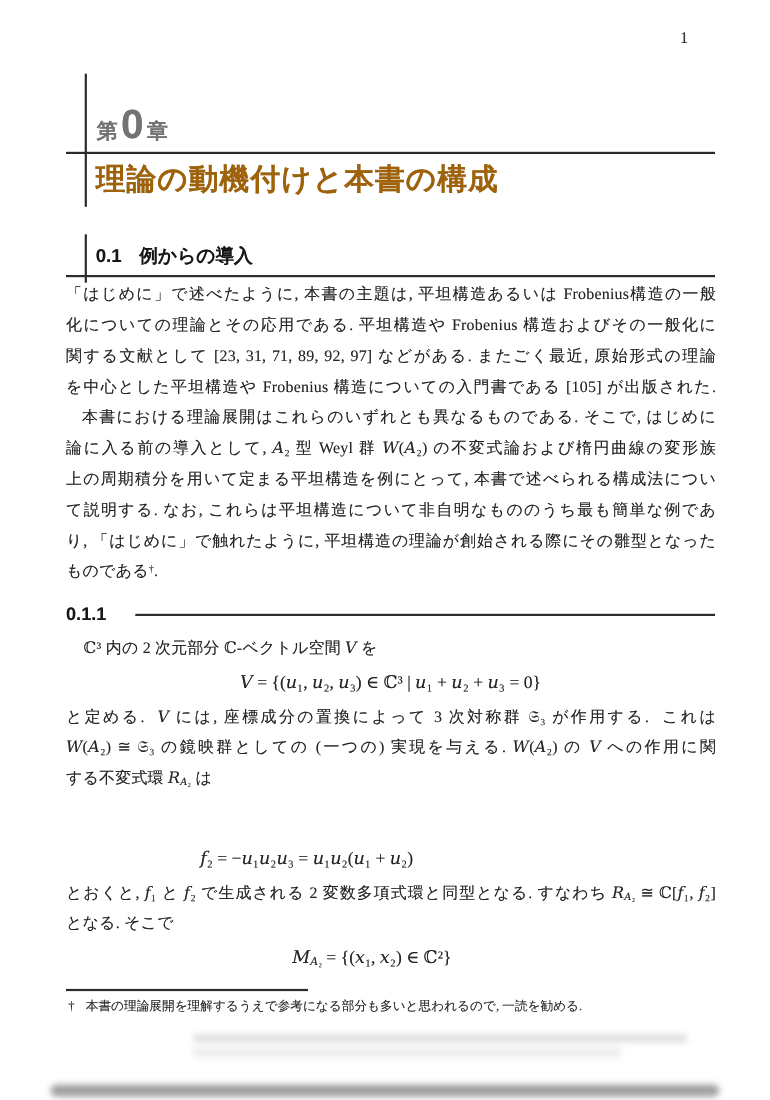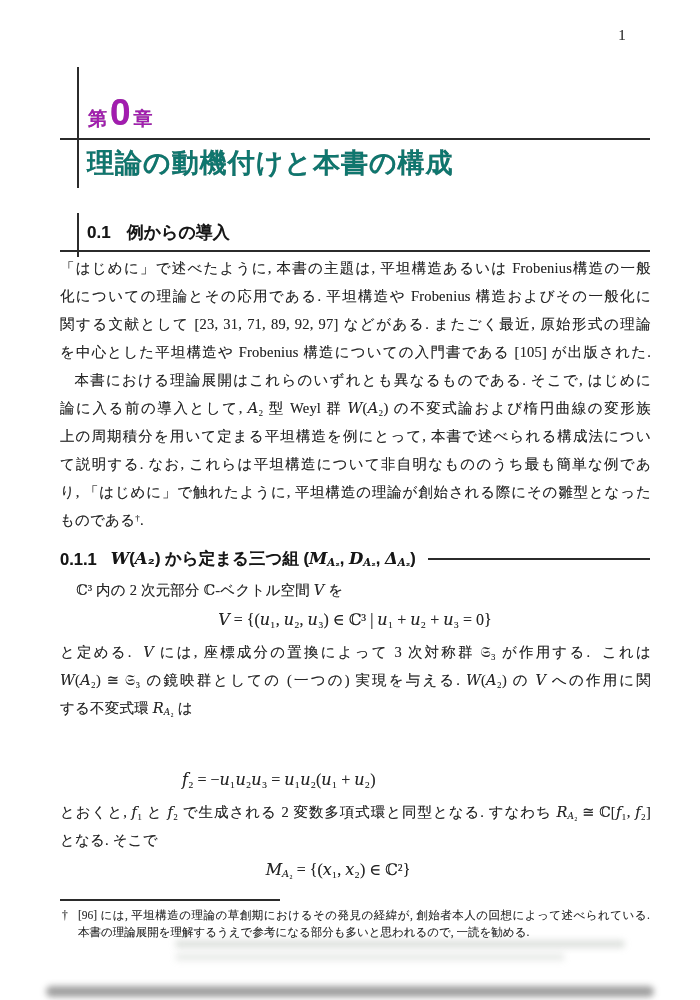--- a/index.html
+++ b/index.html
@@ -9,26 +9,26 @@
     font-family:"Liberation Serif","DejaVu Serif",serif;
     color:#262626;
     text-shadow:0 0 0.6px rgba(80,80,80,0.55);
   }
   .abs { position:absolute; }
   .rule { background:#2b2b2b; }
   .pageno { font-size:15px; color:#333; text-align:center; }
 
   
   .chap-label { left:88px; top:92px; white-space:nowrap;
-    font-family:"Liberation Sans","DejaVu Sans",sans-serif; font-weight:bold; color:#a21caf; }
+    font-family:"Liberation Sans","DejaVu Sans",sans-serif; font-weight:bold; color:#737373; }
   .chap-prefix,.chap-suffix { font-size:19px; }
   .chap-num { font-size:37px; margin:0 3px; }
   .chap-title { left:87px; top:145px; white-space:nowrap;
     font-family:"Liberation Sans","DejaVu Sans",sans-serif; font-weight:bold;
-    font-size:27px; letter-spacing:1px; color:#0f766e; }
+    font-size:27px; letter-spacing:1px; color:#a16207; }
 
   
   .sec-head { left:87px; top:219px; white-space:nowrap; line-height:28px;
     font-family:"Liberation Sans","DejaVu Sans",sans-serif; font-weight:bold;
     font-size:17px; color:#161616; }
   .sec-num { margin-right:16px; }
 
   
   .bodyline { position:relative; height:28px; line-height:28px; overflow:hidden;
     font-size:14.5px; letter-spacing:0.2px; }
@@ -90,21 +90,20 @@
     <div class="bodyline just indent">本書における理論展開はこれらのいずれとも異なるものである. そこで, はじめに</div>
     <div class="bodyline just">論に入る前の導入として, <i>A</i>₂ 型 Weyl 群 <i>W</i>(<i>A</i>₂) の不変式論および楕円曲線の変形族</div>
     <div class="bodyline just">上の周期積分を用いて定まる平坦構造を例にとって, 本書で述べられる構成法につい</div>
     <div class="bodyline just">て説明する. なお, これらは平坦構造について非自明なもののうち最も簡単な例であ</div>
     <div class="bodyline just">り, 「はじめに」で触れたように, 平坦構造の理論が創始される際にその雛型となった</div>
     <div class="bodyline">ものである<sup>†</sup>.</div>
   </div>
 
   <div class="abs subsec">
     <span class="subsec-num">0.1.1</span>
-    <span><i>W</i>(<i>A</i>₂) から定まる三つ組 (<i>M</i><sub><i>A</i>₂</sub>, <i>D</i><sub><i>A</i>₂</sub>, <i>Δ</i><sub><i>A</i>₂</sub>)</span>
     <span class="subsec-rule"></span>
   </div>
 
   <div class="abs bodyline" style="left:76px; top:576px; width:574px;">ℂ³ 内の 2 次元部分 ℂ-ベクトル空間 <i>V</i> を</div>
 
   <div class="abs equation" style="left:60px; top:605px; width:590px; text-align:center;"><i>V</i> = {(<i>u</i>₁, <i>u</i>₂, <i>u</i>₃) ∈ ℂ³ | <i>u</i>₁ + <i>u</i>₂ + <i>u</i>₃ = 0}</div>
 
   <div class="abs textblock" style="left:60px; top:638px;">
     <div class="bodyline just">と定める.&nbsp;&nbsp;<i>V</i> には, 座標成分の置換によって 3 次対称群 𝔖₃ が作用する.&nbsp;&nbsp;これは</div>
     <div class="bodyline just"><i>W</i>(<i>A</i>₂) ≅ 𝔖₃ の鏡映群としての (一つの) 実現を与える. <i>W</i>(<i>A</i>₂) の <i>V</i> への作用に関</div>
@@ -117,21 +116,20 @@
     <div class="bodyline just">とおくと, <i>f</i>₁ と <i>f</i>₂ で生成される 2 変数多項式環と同型となる. すなわち <i>R</i><sub><i>A</i>₂</sub> ≅ ℂ[<i>f</i>₁, <i>f</i>₂]</div>
     <div class="bodyline">となる. そこで</div>
   </div>
 
   <div class="abs equation" style="left:60px; top:855px; width:556px; text-align:center;"><i>M</i><sub><i>A</i>₂</sub> = {(<i>x</i>₁, <i>x</i>₂) ∈ ℂ²}</div>
 
   <div class="abs rule" style="left:60px; top:899px; width:220px; height:2px;"></div>
   <div class="abs footnote">
     <div class="fn-marker">†</div>
     <div class="fn-text">
-      <div class="fn-line fn-just">[96] には, 平坦構造の理論の草創期におけるその発見の経緯が, 創始者本人の回想によって述べられている.</div>
       <div class="fn-line">本書の理論展開を理解するうえで参考になる部分も多いと思われるので, 一読を勧める.</div>
     </div>
   </div>
 
   <div class="abs smudge" style="left:175px; top:940px; width:450px; height:8px; background:rgba(140,150,140,0.28);"></div>
   <div class="abs smudge" style="left:175px; top:953px; width:390px; height:8px; background:rgba(150,158,150,0.20);"></div>
 
   <div class="abs bottom-shadow"></div>
 
 </div>

